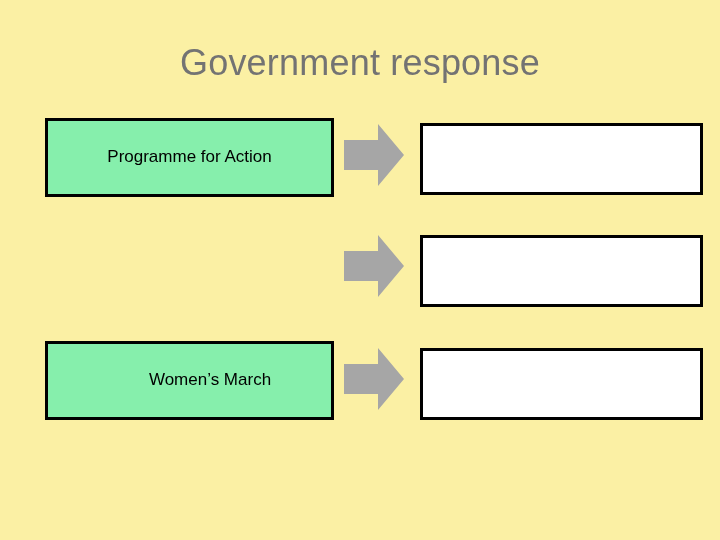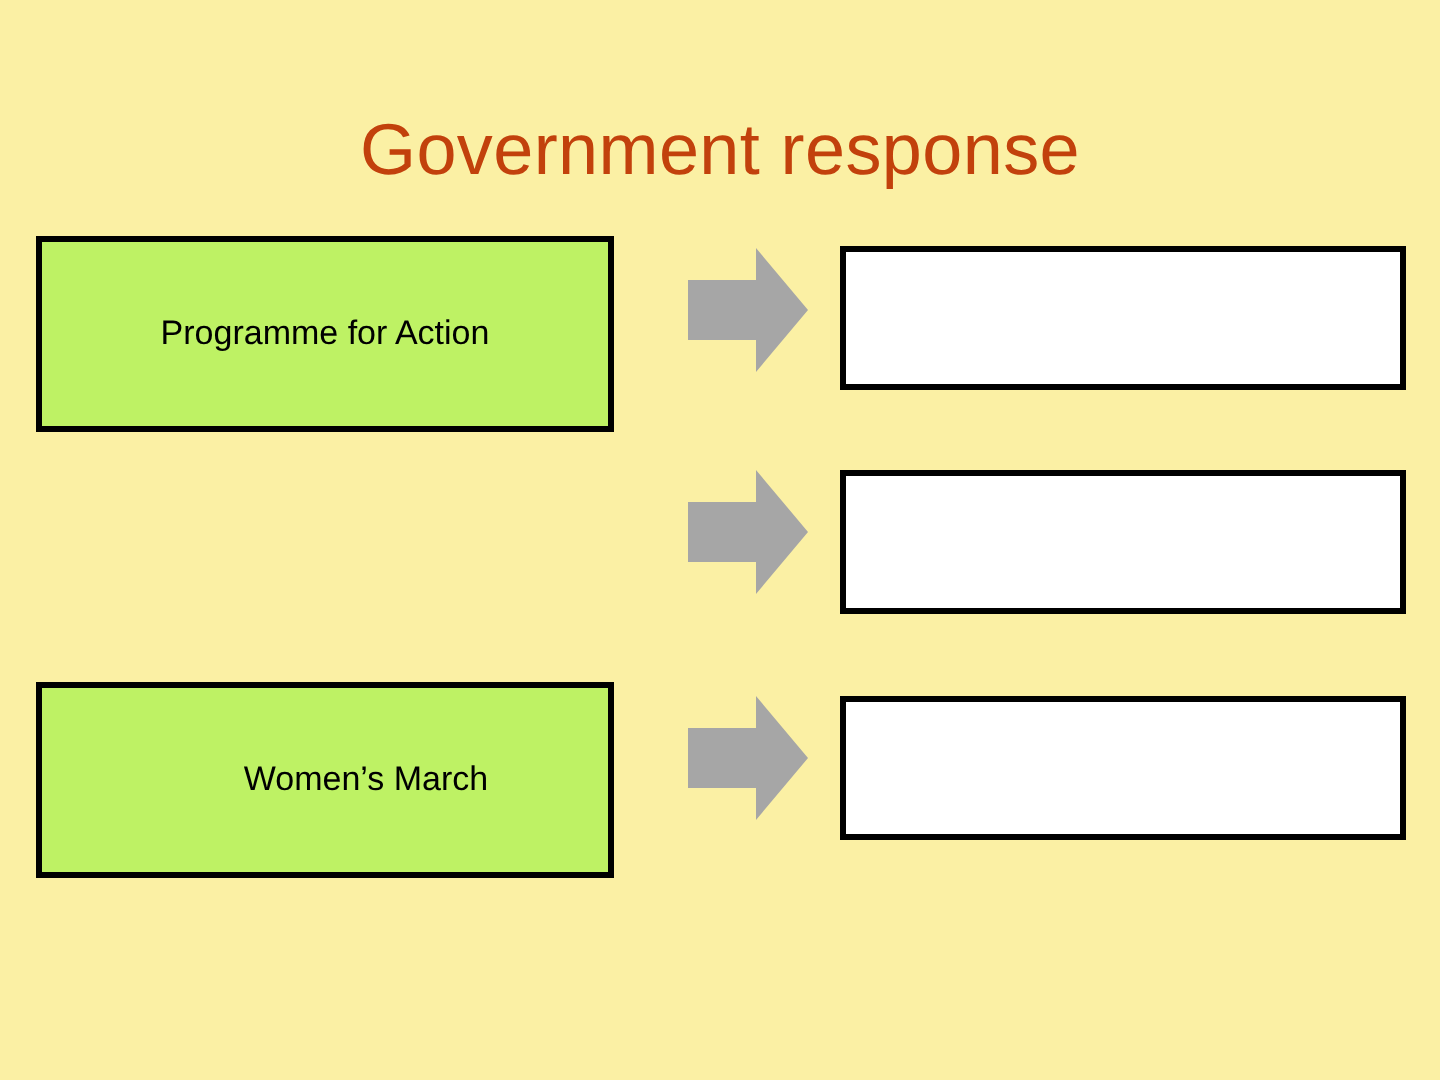--- a/index.html
+++ b/index.html
@@ -20,42 +20,41 @@
     height: 540px;
     background: #FBF0A4;
   }
   .slide-title {
     position: absolute;
     left: 0;
     top: 42px;
     width: 720px;
     text-align: center;
     font-size: 36px;
-    color: #c2410c;
+    color: #737373;
     font-weight: normal;
     letter-spacing: 0.2px;
-    margin-top: 12px;
   }
   .rows {
     position: absolute;
     left: 0;
     top: 118px;
     width: 720px;
   }
   .row {
     position: relative;
     height: 110px;
     margin-bottom: 0;
   }
   .left-box {
     position: absolute;
-    left: 18px;
+    left: 45px;
     width: 289px;
-    height: 98px;
-    background: #bef264;
+    height: 79px;
+    background: #86efac;
     border: 3px solid #000000;
     box-sizing: border-box;
     display: flex;
     align-items: center;
     justify-content: center;
   }
   .left-box .label {
     font-size: 17px;
     color: #000000;
     text-align: center;

